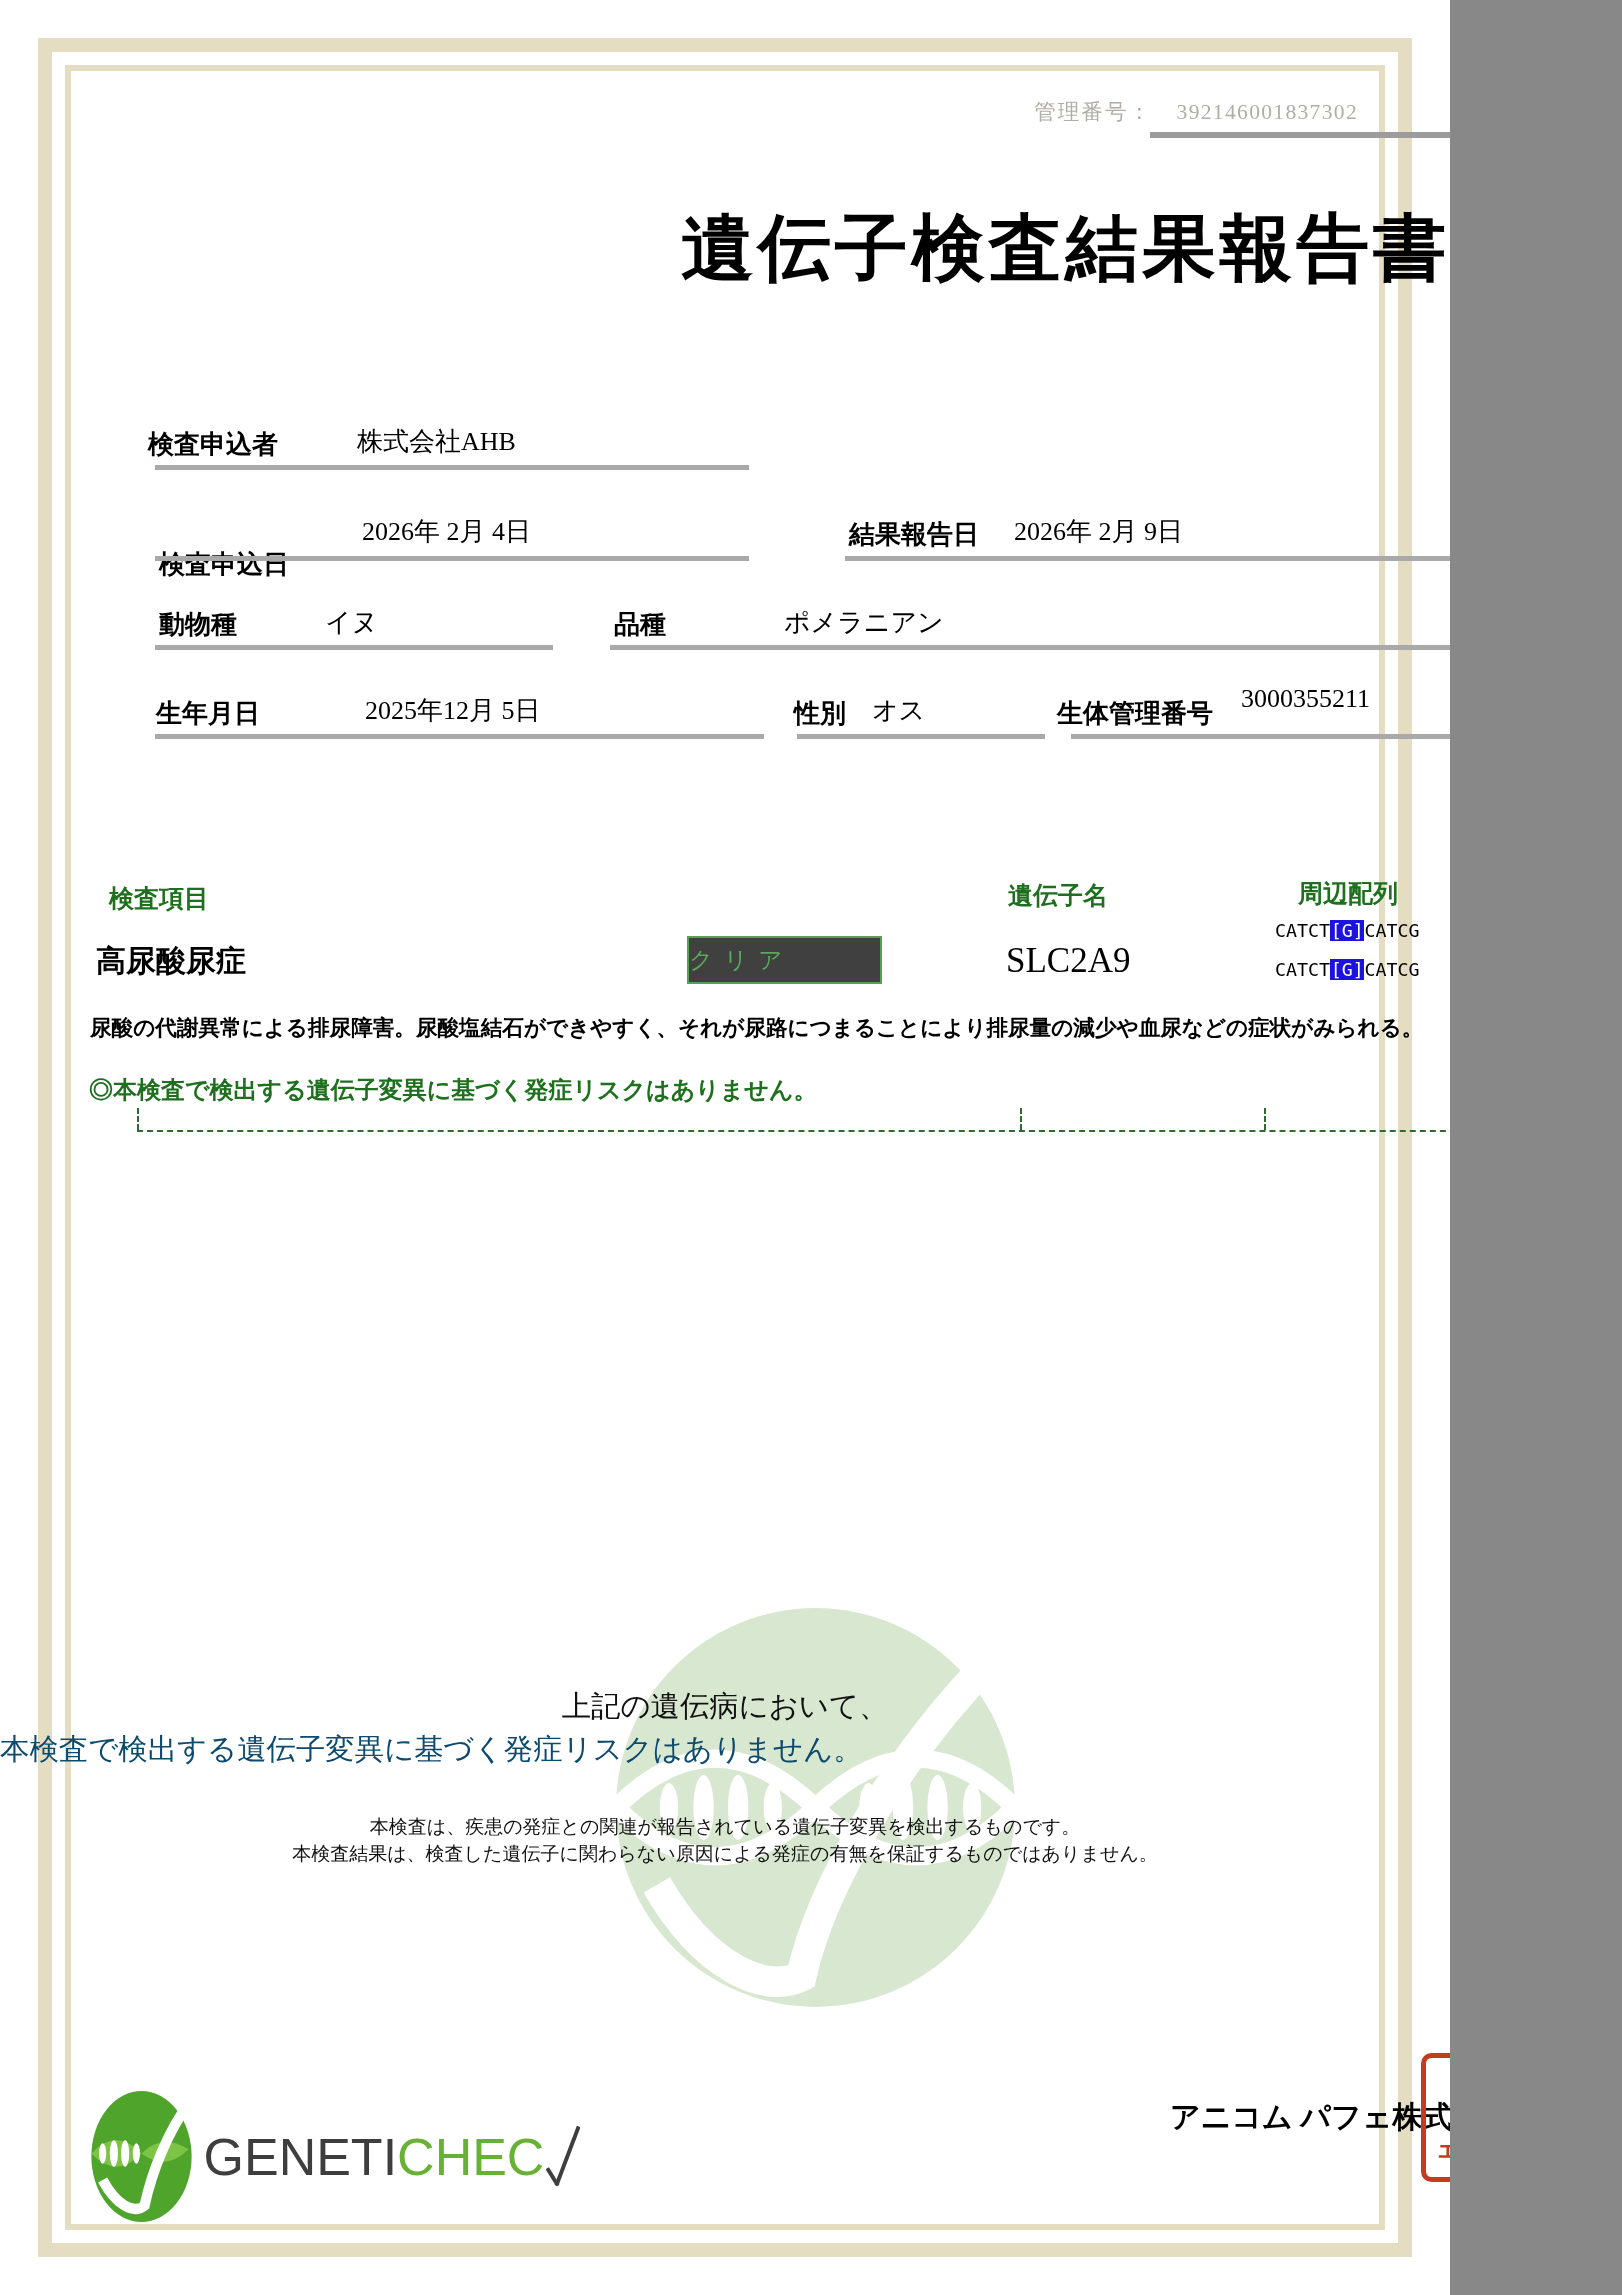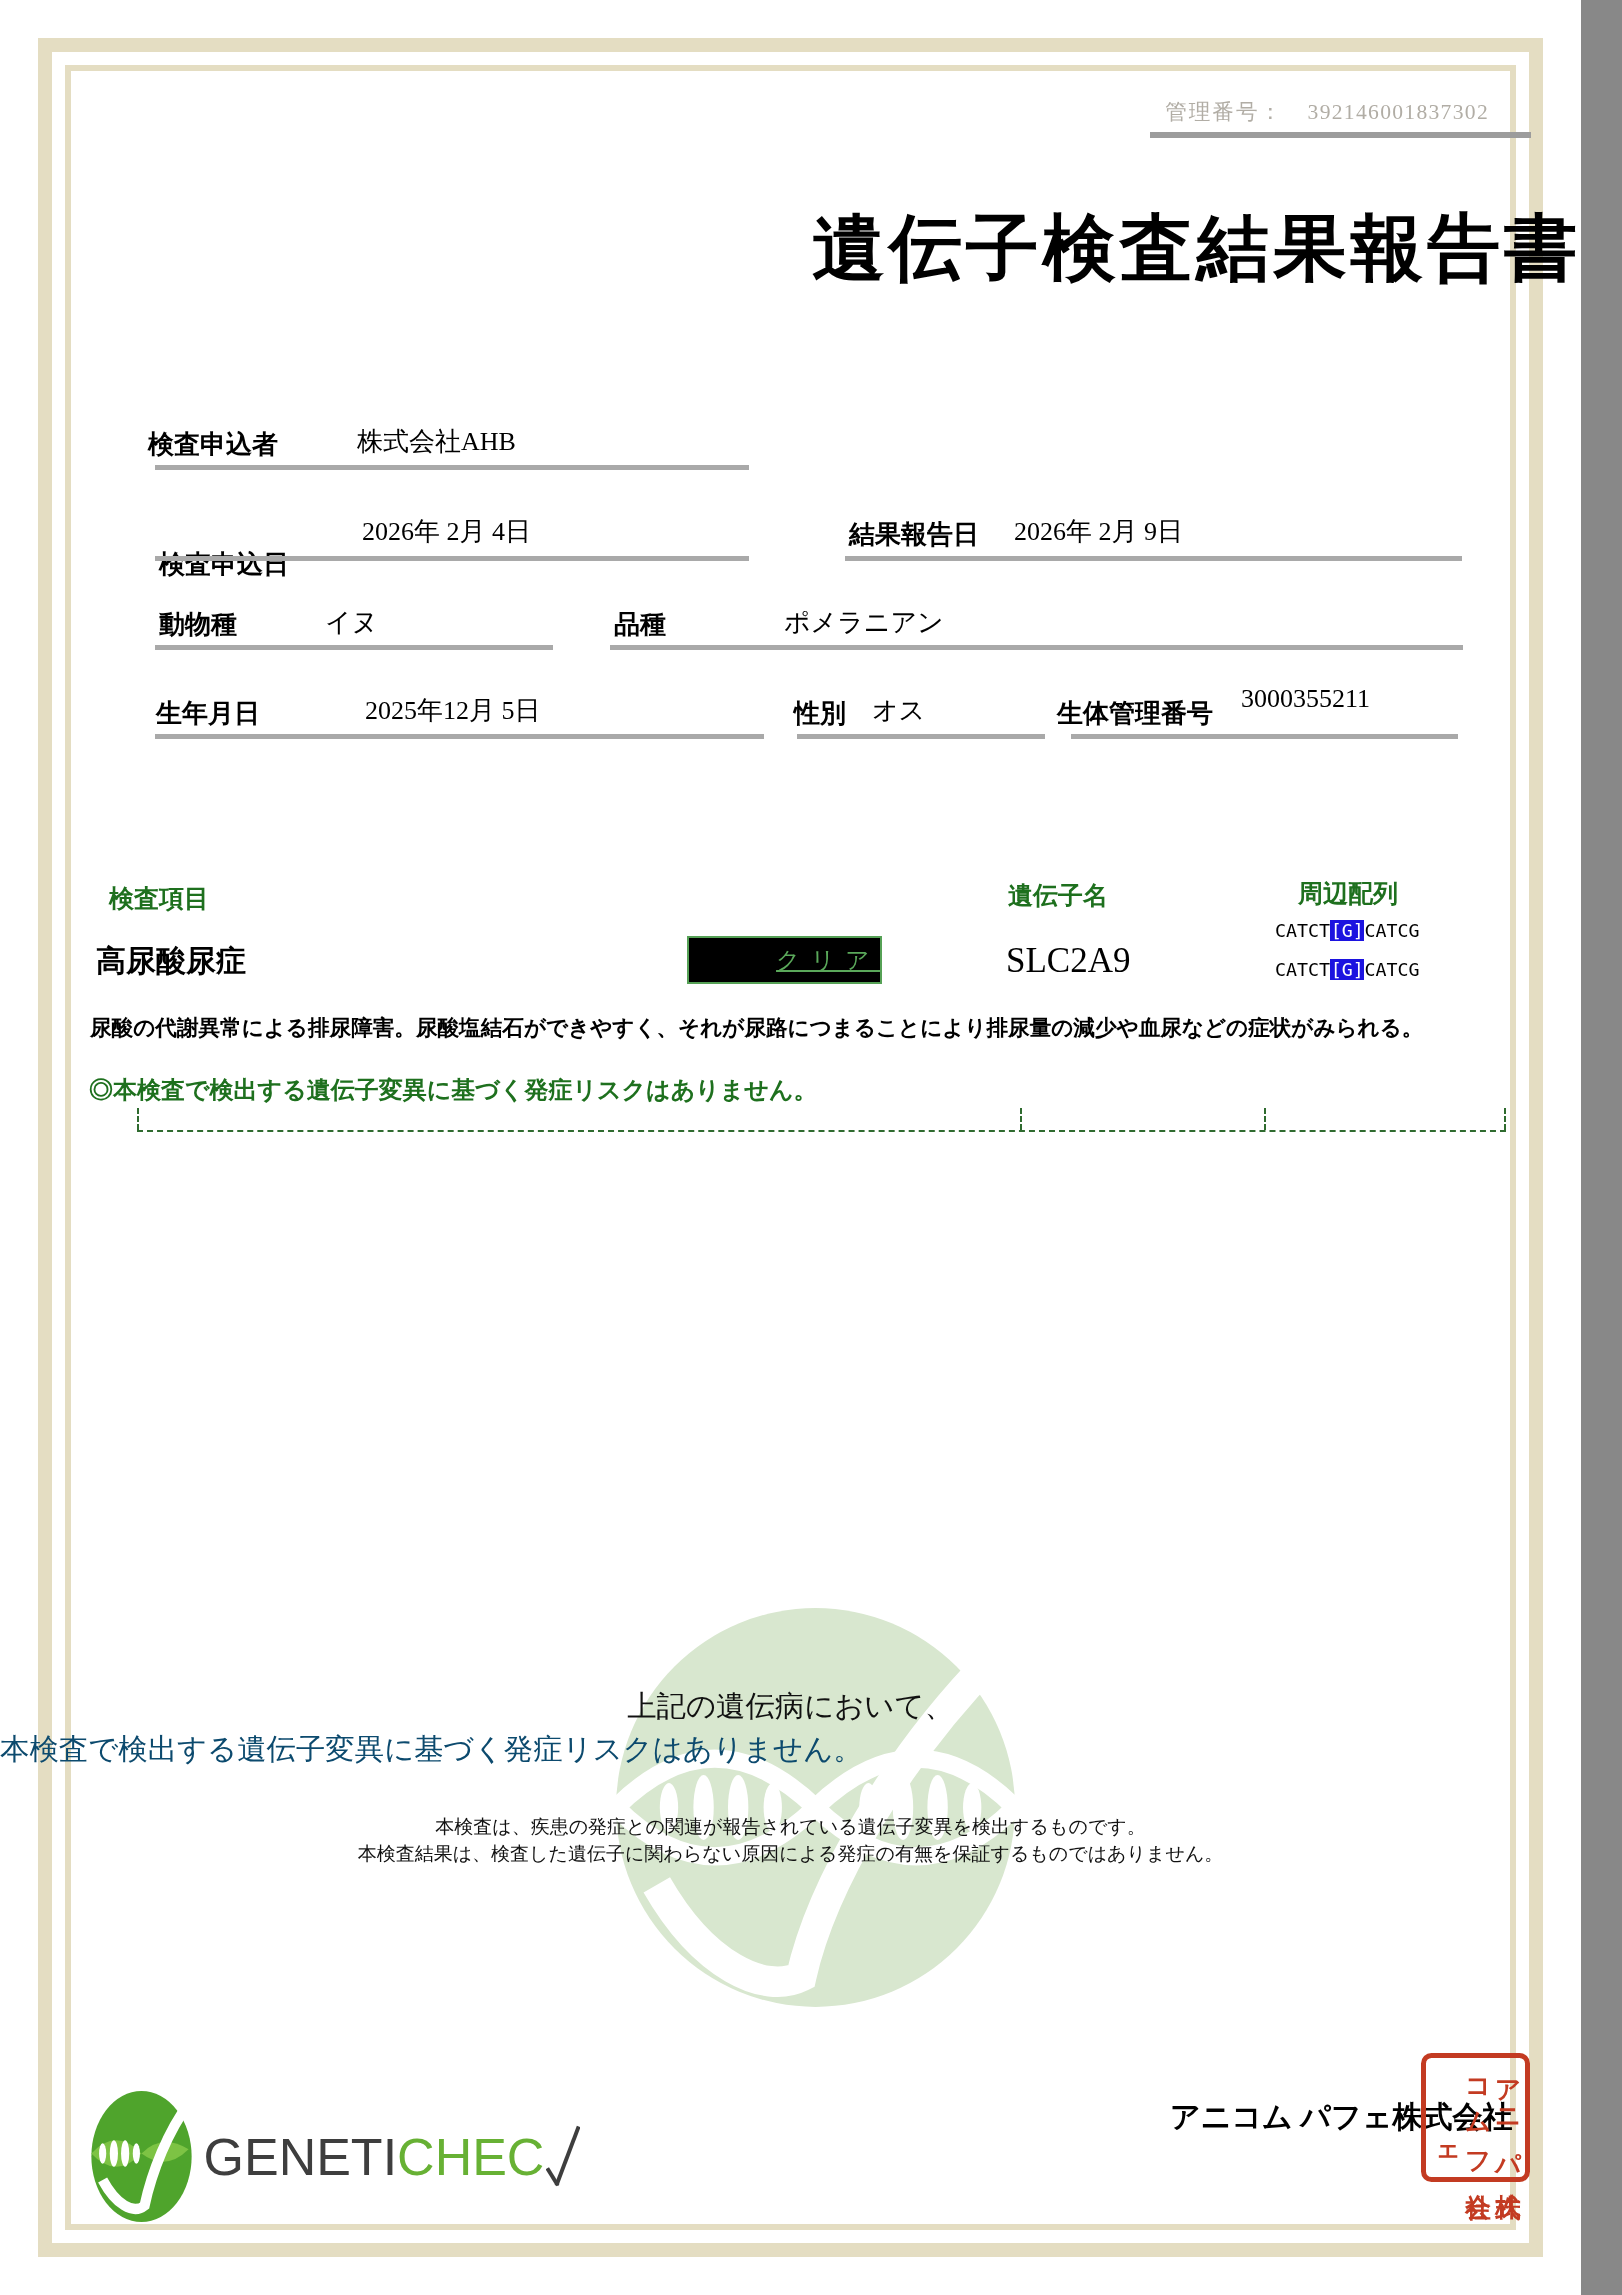--- a/index.html
+++ b/index.html
@@ -1,35 +1,35 @@
 <!DOCTYPE html>
 <html style="font-size:10.5px"><head>
 <meta charset="utf-8">
 <style>
   html,body{margin:0;padding:0;background:#888;}
-  .page{position:relative;width:1581px;height:2295px;background:#ffffff;overflow:hidden;
-        font-family:"Liberation Serif",serif;}
+  .page{position:relative;width:1430px;height:2295px;background:#ffffff;overflow:hidden;
+        font-family:"Liberation Serif",serif;padding-left:20px;}
   
   .frame-outer{position:absolute;left:38px;top:38px;right:38px;bottom:38px;
                border:14.4px solid #e4ddc2;pointer-events:none;}
   .frame-inner{position:absolute;left:65px;top:65px;right:65px;bottom:65px;
                border:6.5px solid #e4ddc2;pointer-events:none;}
   .control{position:absolute;top:97px;right:92px;font-size:21.6px;color:#b1ada5;
            letter-spacing:2px;font-family:"Liberation Serif",serif;}
   .control-bar{position:absolute;left:1150px;top:132px;width:381px;height:5.9px;background:#9c9c9c;}
   .title{position:absolute;left:0;right:0;top:200px;text-align:right;font-size:73px;
          font-weight:700;letter-spacing:3.9px;color:#000;}
   .lbl{position:absolute;font-size:26px;font-weight:700;color:#000;white-space:nowrap;}
   .val{position:absolute;font-size:26px;font-weight:400;color:#000;white-space:nowrap;}
   .ul{position:absolute;height:4.6px;background:#a9a9a9;}
   .green-h{position:absolute;font-size:25px;font-weight:700;color:#1e701e;white-space:nowrap;}
   .item-name{position:absolute;font-size:30px;font-weight:700;color:#000;}
   .result-box{position:absolute;left:687px;top:936px;width:191px;height:44px;
-              border:2px solid #56a156;background:#000000;text-align:right;line-height:44px;
-              font-size:23.6px;letter-spacing:10.5px;color:#5aa85a;text-decoration:underline;}
+              border:2px solid #56a156;background:#404040;text-align:left;line-height:44px;
+              font-size:23.6px;letter-spacing:10.5px;color:#5aa85a;}
   .gene{position:absolute;left:1006px;top:941px;font-size:35px;color:#000;}
   .seq{position:absolute;left:1275px;font-size:18.3px;font-family:"DejaVu Sans Mono",monospace;
        color:#000;white-space:nowrap;}
   .seq .hl{background:#1c13e0;color:#ffffff;padding:0 0.7px;}
   .desc{position:absolute;left:90px;top:1013px;width:1446px;font-size:21.6px;font-weight:700;color:#000;}
   .risk{position:absolute;left:89px;top:1074px;font-size:24px;font-weight:700;color:#1e701e;white-space:nowrap;}
   .dash-row{position:absolute;left:137px;top:1108px;width:1369px;height:22px;
             border-bottom:2.6px dashed #2f6b2f;}
   .dash-v{position:absolute;top:0;width:0;height:22px;border-left:2px dashed #2f6b2f;}
   .summary1{position:absolute;left:0;right:0;top:1687px;text-align:center;

